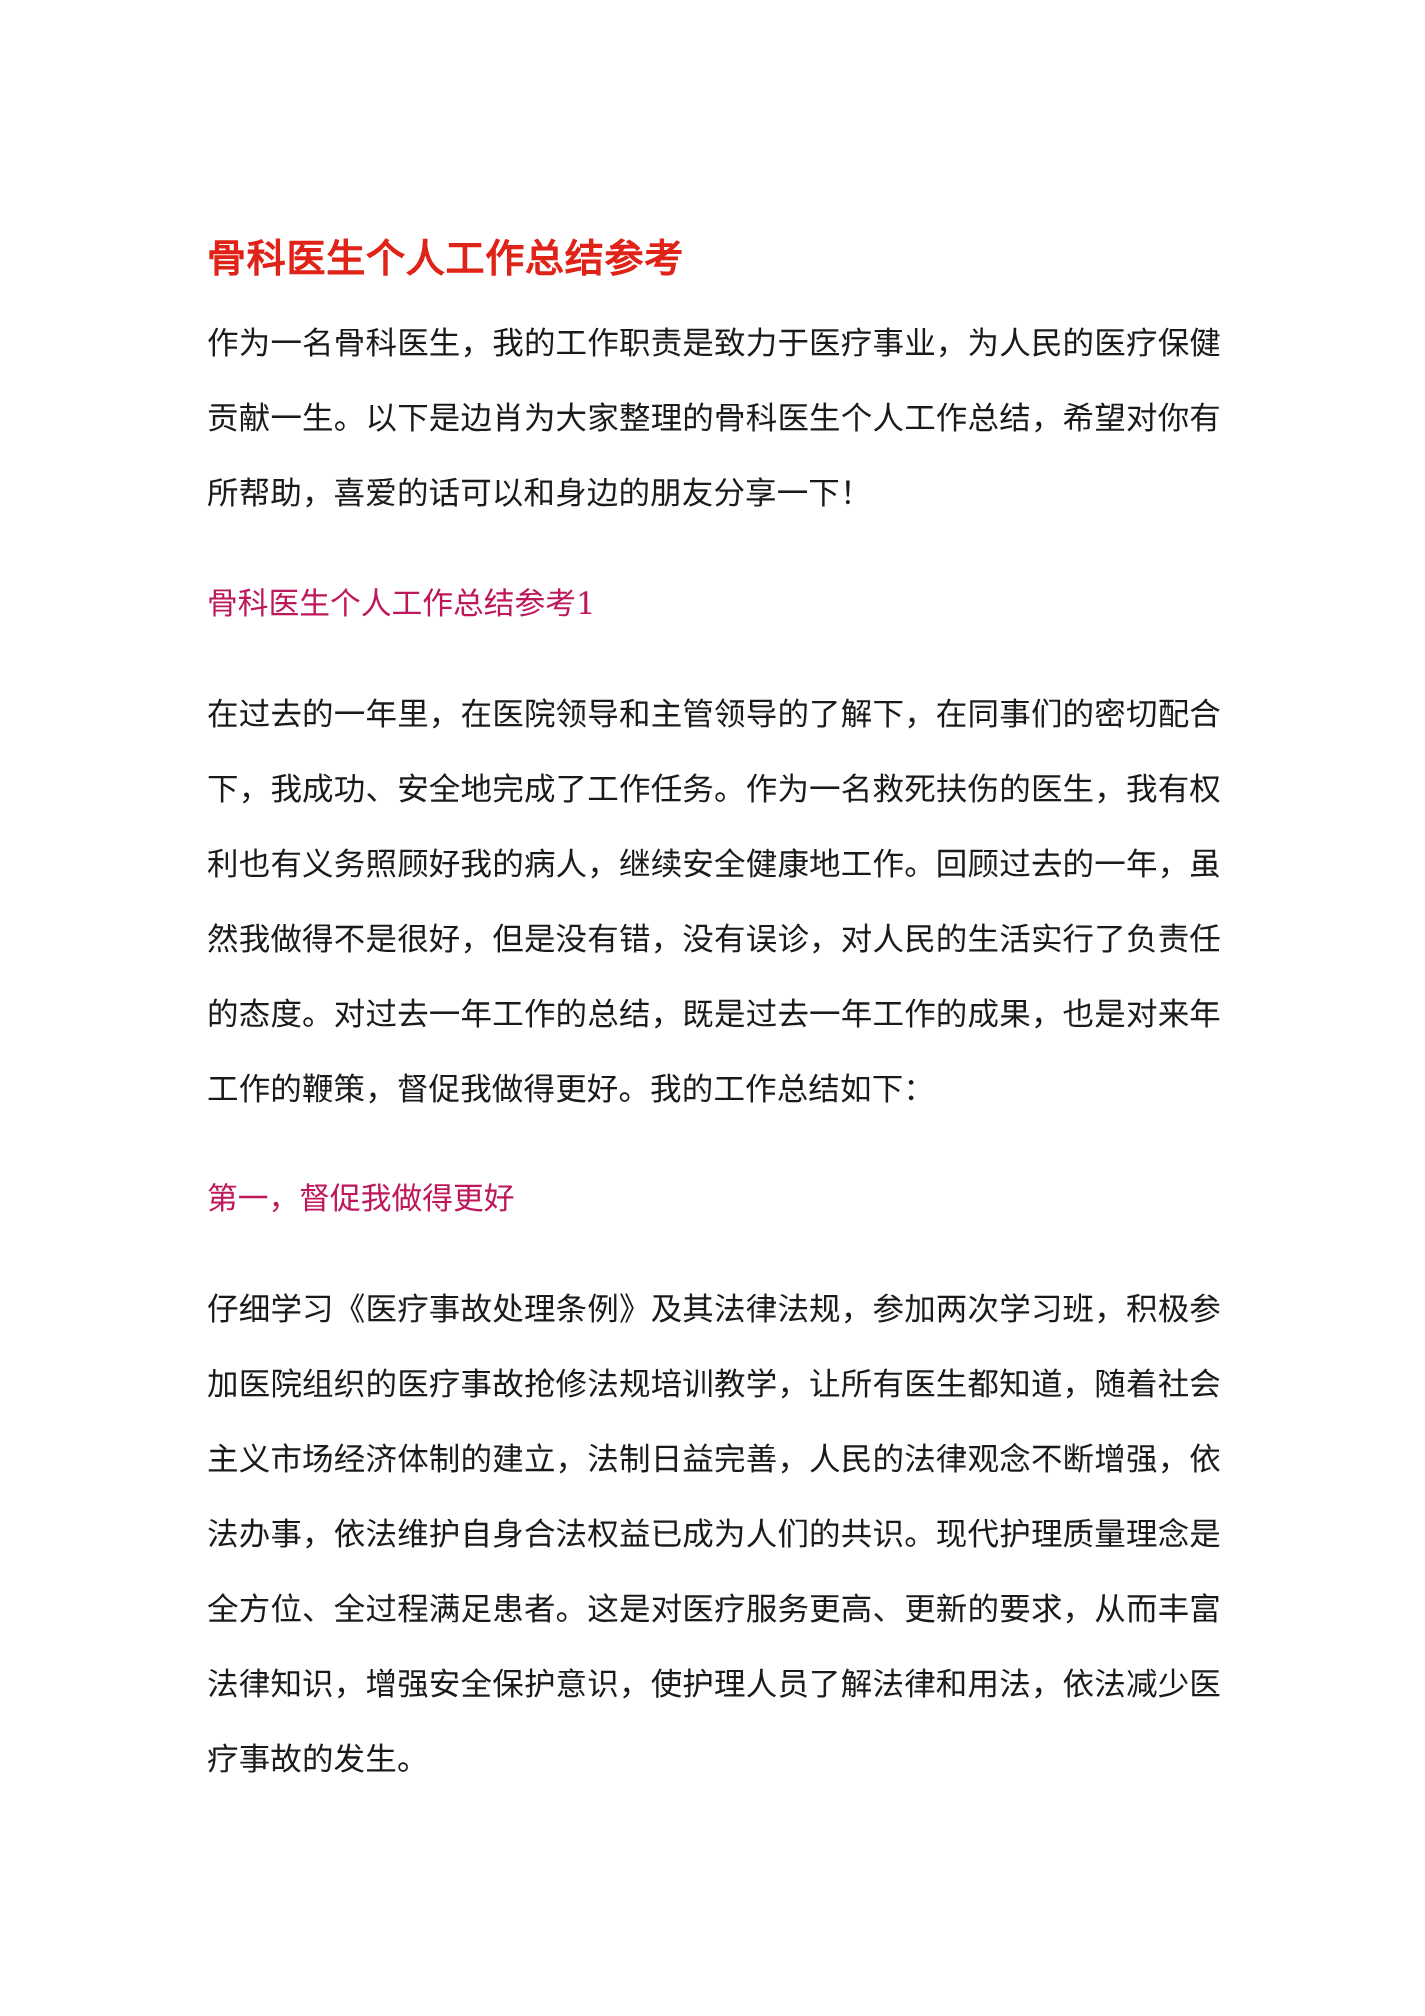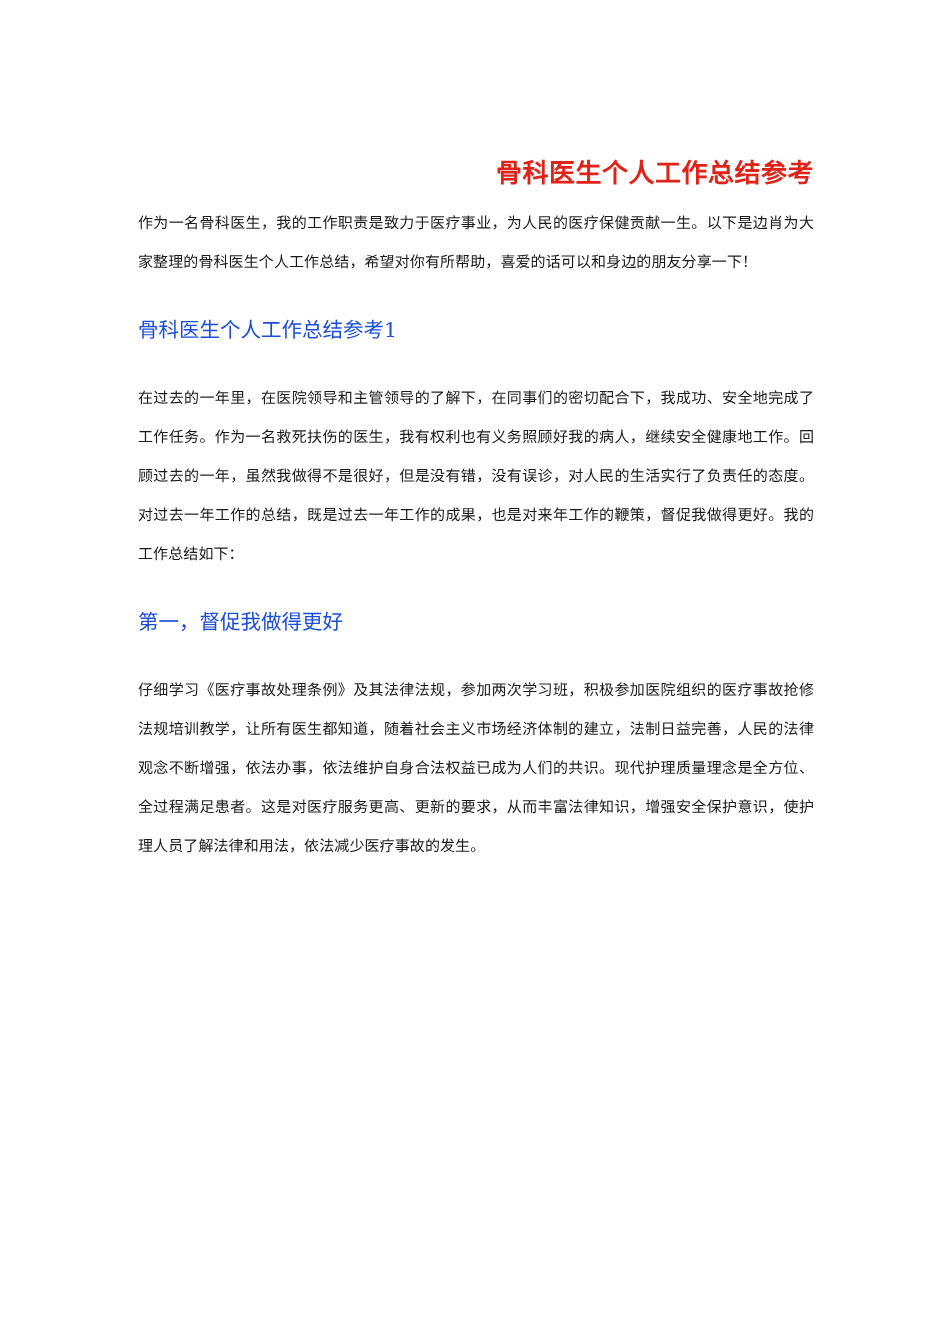--- a/index.html
+++ b/index.html
@@ -25,51 +25,51 @@
     top: 0;
     width: 676px;
   }
 
   .doc-title {
     color: #e02318;
     font-family: "DejaVu Sans", "Liberation Sans", sans-serif;
     font-weight: bold;
     font-size: 26px;
     line-height: 34px;
-    text-align: right;
+    text-align: left;
     margin: 0;
     padding-top: 156px;
     letter-spacing: 0.5px;
     white-space: nowrap;
   }
 
   .body-text {
     font-family: "DejaVu Serif", "Liberation Serif", serif;
-    font-size: 15px;
-    line-height: 39px;
+    font-size: 21px;
+    line-height: 50px;
     color: #1a1a1a;
     text-align: justify;
     text-justify: inter-ideograph;
     margin: 0;
     letter-spacing: 0.1px;
   }
 
   .para-lead {
     margin-top: 14px;
   }
 
   .para-gap {
     margin-top: 26px;
   }
 
   .section-head {
     font-family: "DejaVu Serif", "Liberation Serif", serif;
     font-size: 20.5px;
     line-height: 45px;
-    color: #1d4ed8;
+    color: #be185d;
     margin: 0;
     margin-top: 26px;
     text-align: left;
   }
 </style>
 </head>
 <body>
 
 <div class="page">
   <div class="content">

